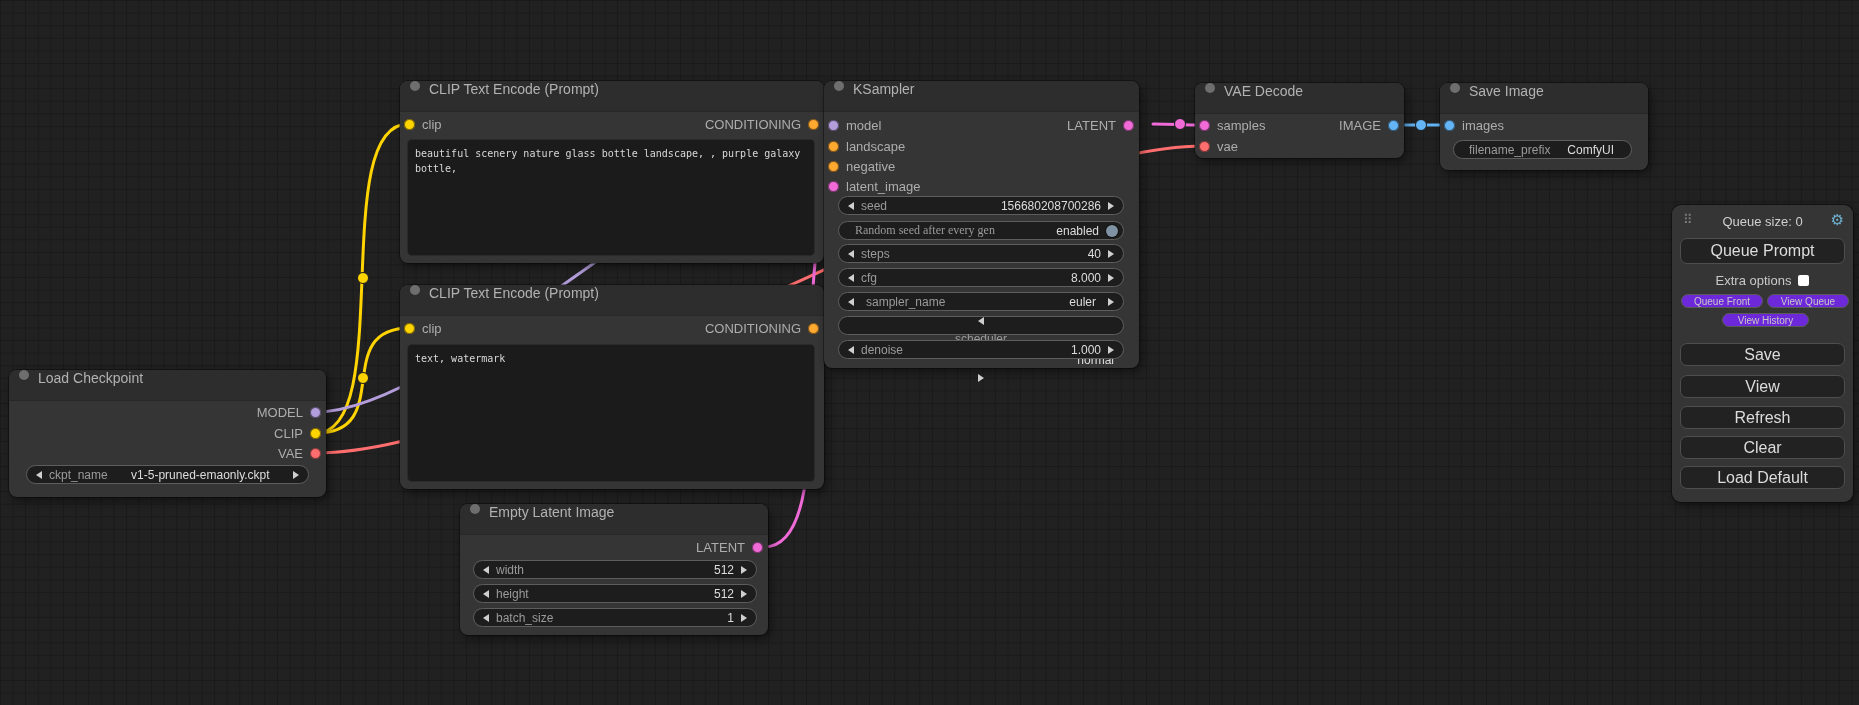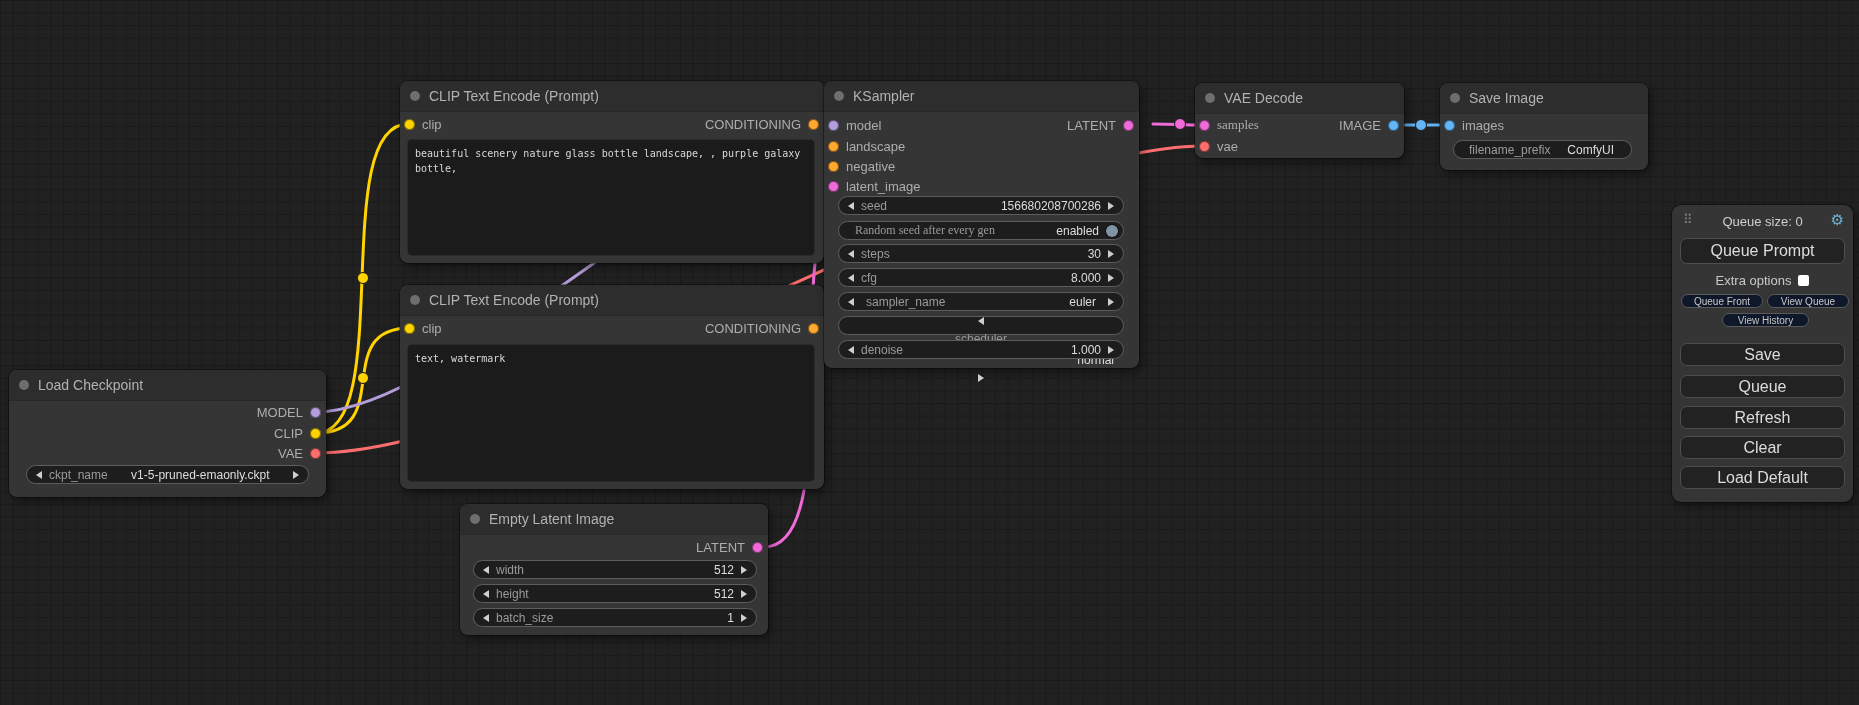--- a/index.html
+++ b/index.html
@@ -14,21 +14,21 @@
     -webkit-font-smoothing:antialiased;
   }
   #wires{position:absolute;left:0;top:0;z-index:1;}
   #wires path{fill:none;stroke-width:3;stroke-linecap:round;}
   .node{
     position:absolute;z-index:2;background:#353535;border-radius:8px;
     box-shadow:0 0 0 1px rgba(0,0,0,.35), 3px 4px 10px rgba(0,0,0,.45);
   }
   .node-header{
     height:30px;background:#2d2d2d;border-radius:8px 8px 0 0;
-    display:flex;align-items:center;padding:0 10px;gap:9px;
+    display:flex;padding:0 10px;gap:9px;
     border-bottom:1px solid #282828;
   }
   .cdot{width:10px;height:10px;border-radius:50%;background:#6e6e6e;flex:0 0 auto;}
   .ntitle{font-size:14px;color:#b2b2b2;white-space:nowrap;}
   .port{position:absolute;height:18px;display:flex;align-items:center;gap:7px;font-size:13px;color:#adadad;white-space:nowrap;}
   .port.in{left:4px;}
   .port.out{right:5px;flex-direction:row-reverse;}
   .pdot{width:11px;height:11px;border-radius:50%;box-shadow:0 0 0 1px rgba(0,0,0,.5) inset;flex:0 0 auto;}
   .prompt{
     position:absolute;background:#1b1b1b;border-radius:4px;padding:6px 7px;
@@ -54,21 +54,21 @@
   }
   .menu-head{position:absolute;left:0;top:6px;width:100%;height:20px;display:flex;align-items:center;}
   .handle{position:absolute;left:11px;top:1px;color:#7d7d7d;font-size:13px;letter-spacing:-1px;}
   .qsize{width:100%;text-align:center;color:#cfcfcf;font-size:13px;}
   .gear{position:absolute;right:9px;top:0;font-size:15px;line-height:18px;}
   .mbtn{
     position:absolute;left:8px;width:163px;height:21px;background:#222222;border:1px solid #4e4e4e;
     border-radius:7px;color:#dcdcdc;font-size:16px;display:flex;align-items:center;justify-content:center;
     box-sizing:content-box;
   }
-  .sbtn{position:absolute;height:12px;background:#0f172a;border:1px solid #5a5a5a;border-radius:8px;
+  .sbtn{position:absolute;height:12px;background:#6d28d9;border:1px solid #5a5a5a;border-radius:8px;
     color:#c7c7c7;font-size:10px;display:flex;align-items:center;justify-content:center;}
   .xopt{position:absolute;left:0;top:68px;width:100%;display:flex;align-items:center;justify-content:center;gap:7px;color:#c9c9c9;font-size:13px;}
   .checkbox{width:11px;height:11px;background:#ffffff;border-radius:2px;}
 </style>
 </head>
 <body>
 
 <svg id="wires" width="1859" height="705">
   <path d="M316,433 C396,433 328,124 408,124" style="stroke: rgb(255, 212, 0);"></path>
   <path d="M316,433 C396,433 330,328 410,328" style="stroke: rgb(255, 212, 0);"></path>
@@ -205,21 +205,21 @@
     <span class="arr r"></span>
   </div>
   <div class="widget" style="left:14px;top:140px;width:266px;">
     <span class="wl" style="padding-left:7px;font-family:Liberation Serif, serif;">Random seed after every gen</span>
     <span class="wv">enabled</span>
     <span class="toggle-dot" style="background: rgb(127, 147, 164);"></span>
   </div>
   <div class="widget" style="left:14px;top:163px;width:266px;">
     <span class="arr l"></span>
     <span class="wl">steps</span>
-    <span class="wv">30</span>
+    <span class="wv">40</span>
     <span class="arr r"></span>
   </div>
   <div class="widget" style="left:14px;top:187px;width:266px;">
     <span class="arr l"></span>
     <span class="wl">cfg</span>
     <span class="wv">8.000</span>
     <span class="arr r"></span>
   </div>
   <div class="widget" style="left:14px;top:211px;width:266px;gap:12px;">
     <span class="arr l"></span>
@@ -239,21 +239,21 @@
     <span class="wv">1.000</span>
     <span class="arr r"></span>
   </div>
 </div>
 
 <div class="node" style="left:1195px;top:83px;width:209px;height:75px;">
   <div class="node-header">
     <span class="cdot"></span>
     <span class="ntitle">VAE Decode</span>
   </div>
-  <div class="port in" style="top:33px;font-family:Liberation Serif, serif;">
+  <div class="port in" style="top:33px;">
     <span class="pdot" style="background: rgb(240, 106, 216);"></span>
     <span>samples</span>
   </div>
   <div class="port in" style="top:54px;">
     <span class="pdot" style="background: rgb(255, 110, 110);"></span>
     <span>vae</span>
   </div>
   <div class="port out" style="top:33px;">
     <span class="pdot" style="background: rgb(100, 181, 246);"></span>
     <span>IMAGE</span>
@@ -283,17 +283,17 @@
   </div>
   <div class="mbtn" style="top:33px;height:24px;">Queue Prompt</div>
   <div class="xopt">
     <span>Extra options</span>
     <span class="checkbox"></span>
   </div>
   <div class="sbtn" style="left:9px;top:89px;width:80px;">Queue Front</div>
   <div class="sbtn" style="left:95px;top:89px;width:80px;">View Queue</div>
   <div class="sbtn" style="left:50px;top:108px;width:85px;">View History</div>
   <div class="mbtn" style="top:138px;">Save</div>
-  <div class="mbtn" style="top:170px;">Queue</div>
+  <div class="mbtn" style="top:170px;">View</div>
   <div class="mbtn" style="top:201px;">Refresh</div>
   <div class="mbtn" style="top:231px;">Clear</div>
   <div class="mbtn" style="top:261px;">Load Default</div>
 </div>
 
 </body></html>

